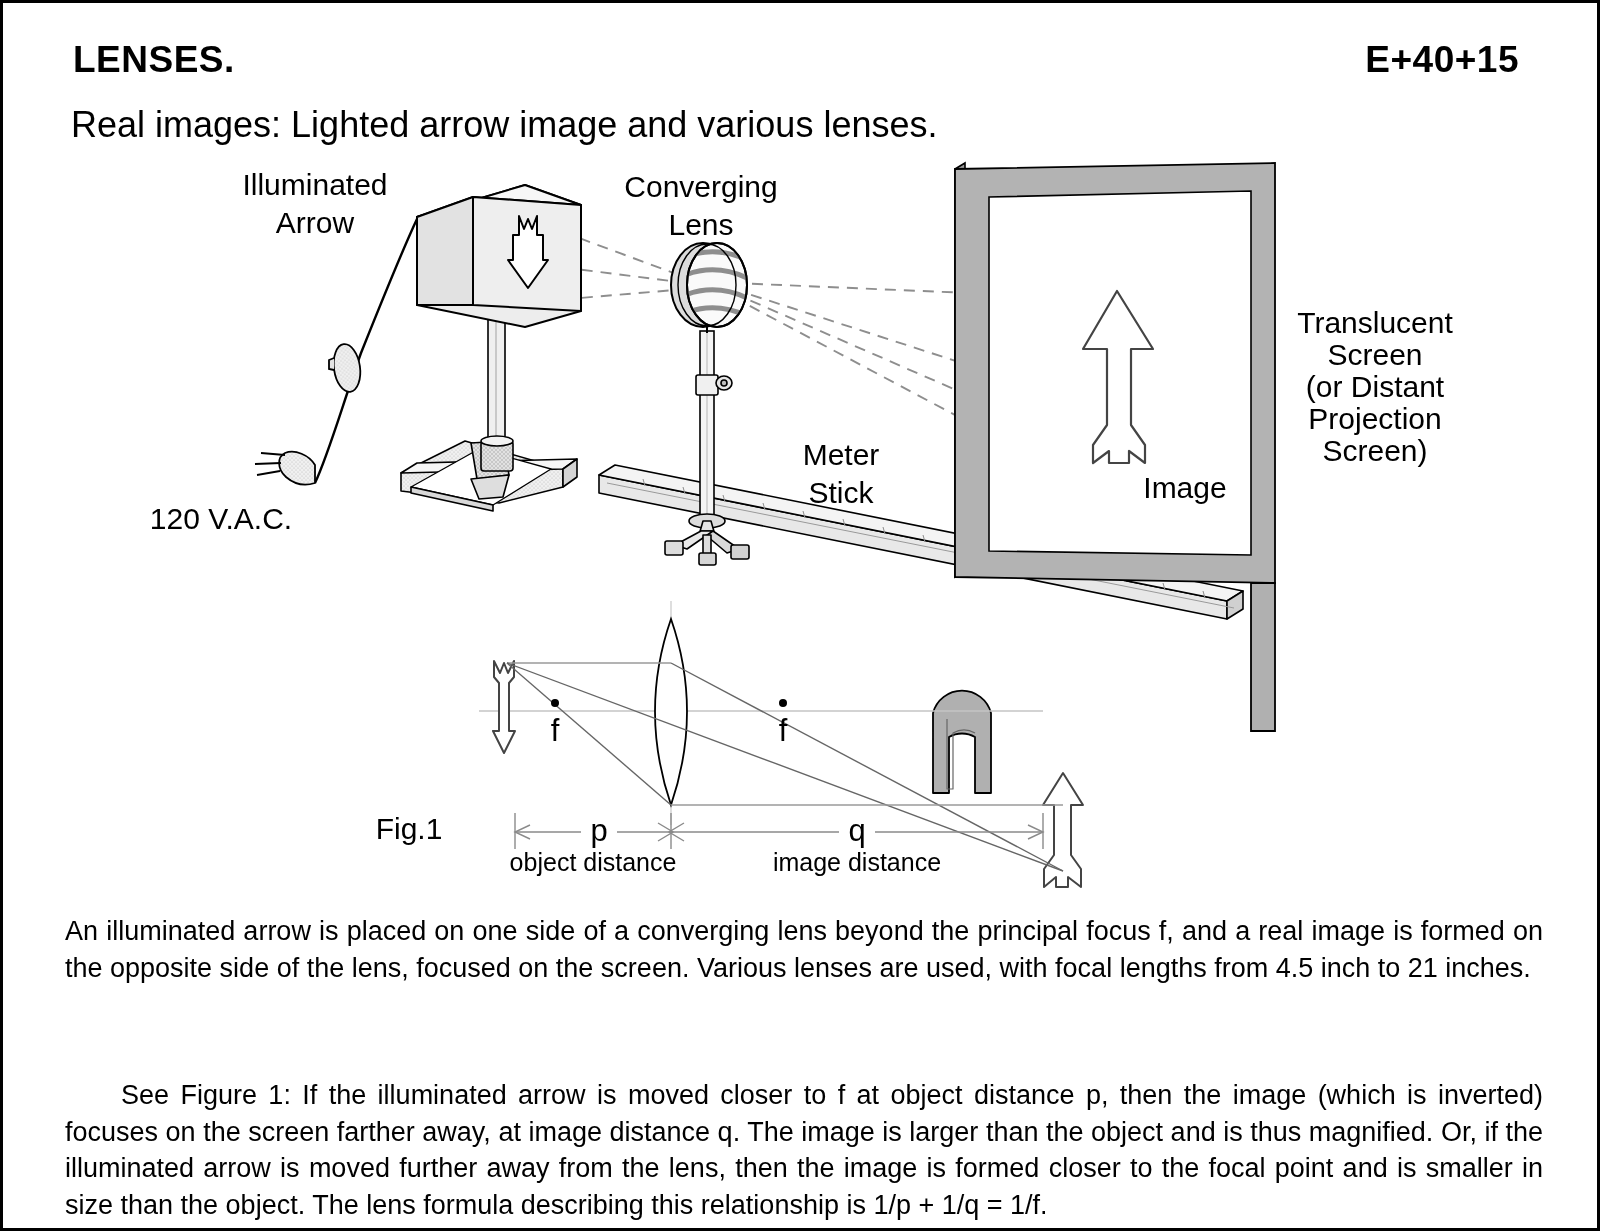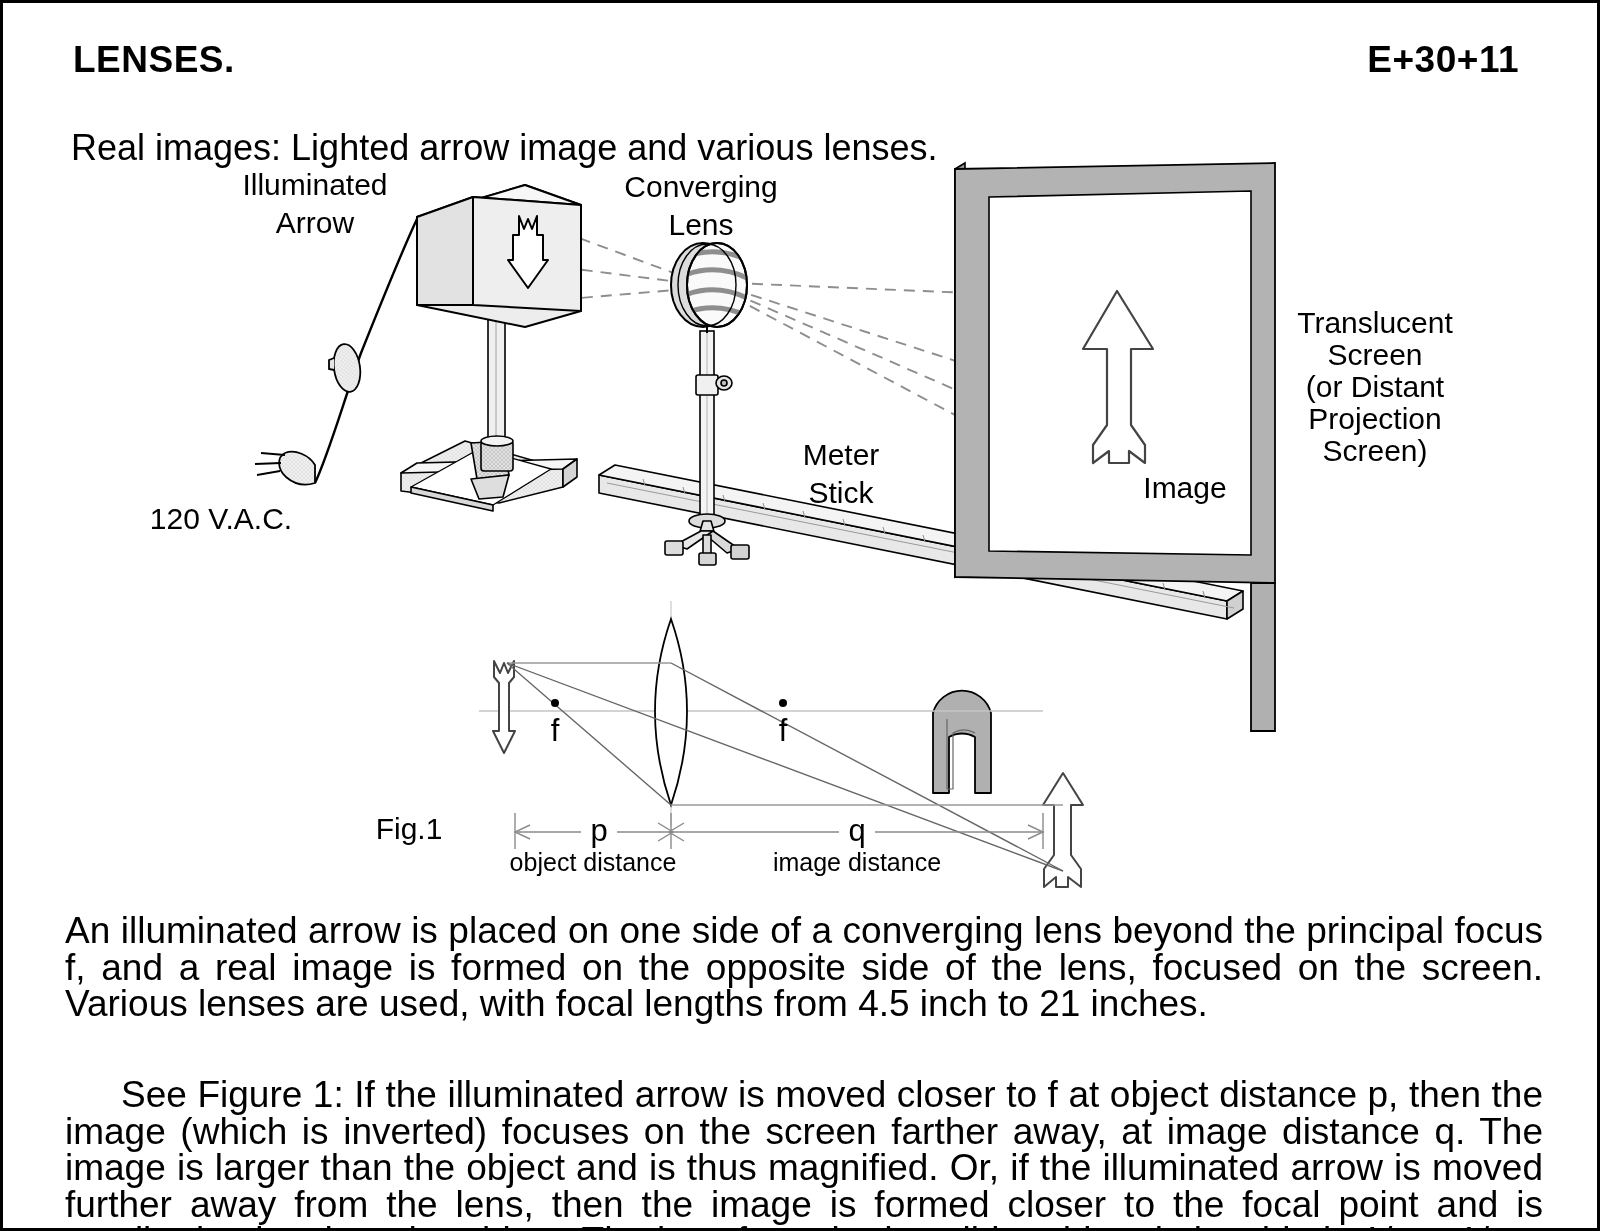--- a/index.html
+++ b/index.html
@@ -44,55 +44,54 @@
     letter-spacing: 0.5px;
     white-space: nowrap;
   }
   #subtitle {
     position: absolute;
     left: 68px;
     top: 101px;
     font-size: 36px;
     font-weight: normal;
     white-space: nowrap;
-    margin-top: 23px;
   }
   #figure-area {
     position: absolute;
     left: 0;
     top: 150px;
     width: 1600px;
     height: 740px;
   }
   #figure-svg {
     display: block;
   }
   .body-text {
     position: absolute;
     left: 62px;
     width: 1478px;
-    font-size: 37px;
+    font-size: 27px;
     line-height: 36.5px;
     text-align: justify;
   }
   #para1 { top: 910px; }
   #para2 { top: 1074px; text-indent: 56px; }
   .lbl {
     font-family: "Liberation Sans", sans-serif;
     fill: #000000;
   }
 </style>
 </head>
 <body>
 
 <div id="page">
 
   <div id="title-bar">
     <div id="main-title">LENSES.</div>
-    <div id="code-label">E+30+11</div>
+    <div id="code-label">E+40+15</div>
     <div id="subtitle">Real images: Lighted arrow image and various lenses.</div>
   </div>
 
   <div id="figure-area">
   <svg id="figure-svg" width="1600" height="740" viewBox="0 0 1600 740" xmlns="http://www.w3.org/2000/svg">
     <defs>
       <pattern id="stipple" width="4" height="4" patternUnits="userSpaceOnUse">
         <rect width="4" height="4" fill="#f0f0f0"></rect>
         <circle cx="1" cy="1" r="0.6" fill="#b8b8b8"></circle>
         <circle cx="3" cy="3" r="0.6" fill="#b8b8b8"></circle>

